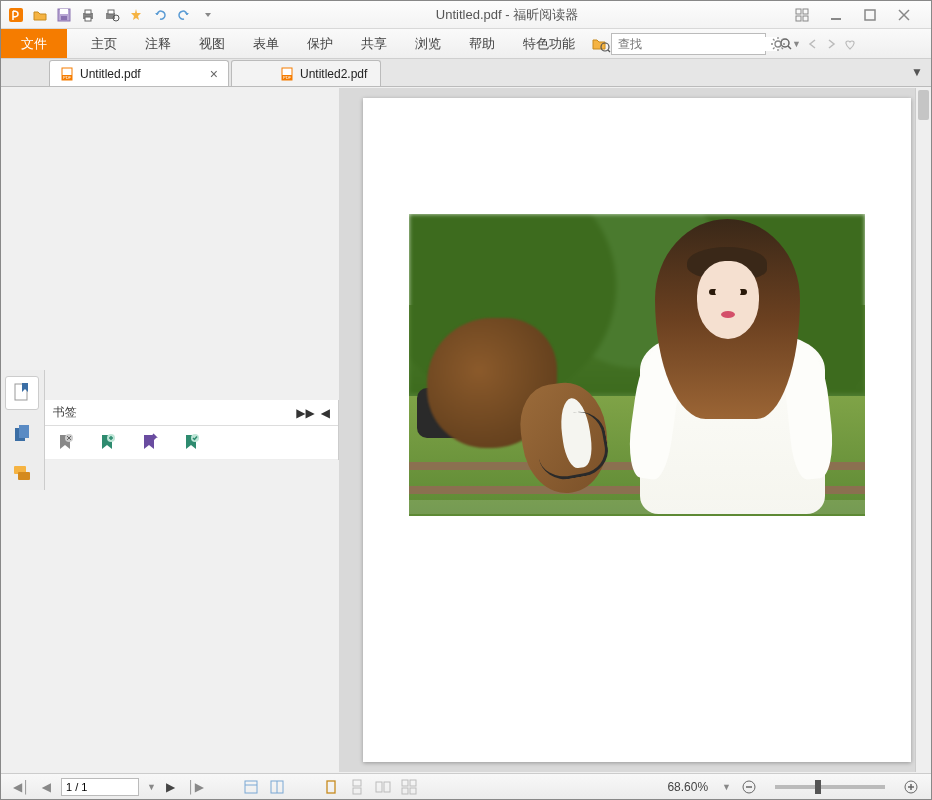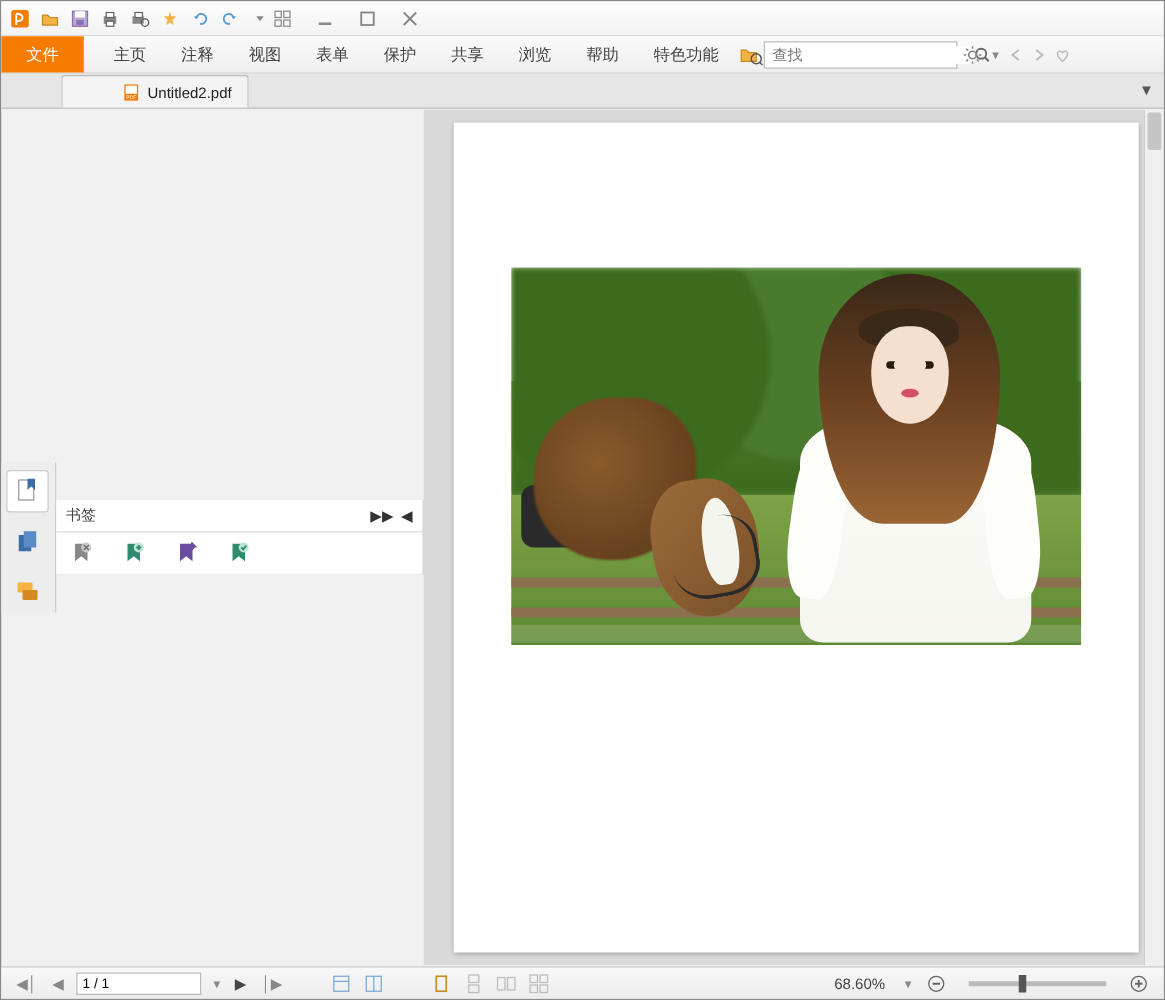--- a/index.html
+++ b/index.html
@@ -72,21 +72,21 @@
 .woman .bangs { position: absolute; top: 28px; left: 72px; width: 80px; height: 32px; background: #3a2818; border-radius: 50% 50% 30% 40%; }
 .woman .dress { position: absolute; top: 115px; left: 25px; width: 185px; height: 180px; background: linear-gradient(#fdfdfa, #f5f5ee); border-radius: 30% 30% 10% 10% / 20% 20% 10% 10%; }
 .woman .arm-l { position: absolute; top: 130px; left: 18px; width: 42px; height: 130px; background: #fdfdfa; border-radius: 40% 20% 30% 40%; transform: rotate(8deg); }
 .woman .arm-r { position: absolute; top: 130px; right: -5px; width: 42px; height: 130px; background: #fdfdfa; border-radius: 20% 40% 40% 30%; transform: rotate(-6deg); }
 .watermark { position: absolute; bottom: 2px; left: 0; right: 0; height: 14px; background: rgba(255,255,255,0.15); }
 
 
 .statusbar { height: 26px; background: linear-gradient(#f8f8f8, #ececec); border-top: 1px solid #ccc; display: flex; align-items: center; padding: 0 10px; gap: 8px; }
 .statusbar .nav-btn { color: #888; font-size: 12px; cursor: pointer; padding: 0 2px; }
 .statusbar .nav-btn.enabled { color: #444; }
-.statusbar .page-input { border: 1px solid #bbb; background: #fff; width: 100px; height: 18px; padding: 0 4px; font-size: 11px; display: flex; align-items: center; }
+.statusbar .page-input { border: 1px solid #bbb; background: #fff; width: 78px; height: 18px; padding: 0 4px; font-size: 11px; display: flex; align-items: center; }
 .statusbar .spacer { width: 20px; }
 .statusbar .view-btn { width: 18px; height: 18px; display: flex; align-items: center; justify-content: center; cursor: pointer; }
 .statusbar .zoom-pct { color: #444; margin: 0 6px; }
 .statusbar .slider { width: 110px; height: 4px; background: #bbb; position: relative; margin: 0 8px; }
 .statusbar .slider .knob { position: absolute; top: -5px; left: 40px; width: 6px; height: 14px; background: #555; }
 .statusbar .flex { flex: 1; }
 
 svg { display: block; }
 </style>
 </head>
@@ -142,20 +142,21 @@
           <path d="M11 8 A4 4 0 1 0 8 12" fill="none" stroke="#5a9bd4" stroke-width="1.5"></path>
           <path d="M13 6 L11 8 L9 6" fill="#5a9bd4"></path>
         </svg>
       </span>
     <span class="tb-btn">
         <svg width="10" height="10">
           <path d="M2 3 L8 3 L5 7 Z" fill="#888"></path>
         </svg>
       </span>
   </div>
+  <div class="title-text">Untitled.pdf - 福昕阅读器</div>
   <div class="win-controls">
     <span>
         <svg width="14" height="14">
           <rect x="1" y="1" width="5" height="5" fill="none" stroke="#888"></rect>
           <rect x="8" y="1" width="5" height="5" fill="none" stroke="#888"></rect>
           <rect x="1" y="8" width="5" height="5" fill="none" stroke="#888"></rect>
           <rect x="8" y="8" width="5" height="5" fill="none" stroke="#888"></rect>
         </svg>
       </span>
     <span>
@@ -224,20 +225,31 @@
       </span>
     <span class="ico-btn">
         <svg width="14" height="14">
           <path d="M7 12 C2 8 2 4 5 4 C6 4 7 5 7 5 C7 5 8 4 9 4 C12 4 12 8 7 12 Z" fill="none" stroke="#bbb" stroke-width="1.2"></path>
         </svg>
       </span>
   </div>
 </div>
 
 <div class="tabbar">
+  <div class="tab">
+    <span class="pdf-icon">
+        <svg width="14" height="14">
+          <rect x="2" y="1" width="10" height="12" fill="#fff" stroke="#f57c00"></rect>
+          <rect x="2" y="8" width="10" height="5" fill="#f57c00"></rect>
+          <text x="3" y="12" font-size="4" fill="#fff">PDF</text>
+        </svg>
+      </span>
+    <span>Untitled.pdf</span>
+    <span class="close-x">×</span>
+  </div>
   <div class="tab inactive">
     <span class="pdf-icon">
         <svg width="14" height="14">
           <rect x="2" y="1" width="10" height="12" fill="#fff" stroke="#f57c00"></rect>
           <rect x="2" y="8" width="10" height="5" fill="#f57c00"></rect>
           <text x="3" y="12" font-size="4" fill="#fff">PDF</text>
         </svg>
       </span>
     <span>Untitled2.pdf</span>
   </div>

